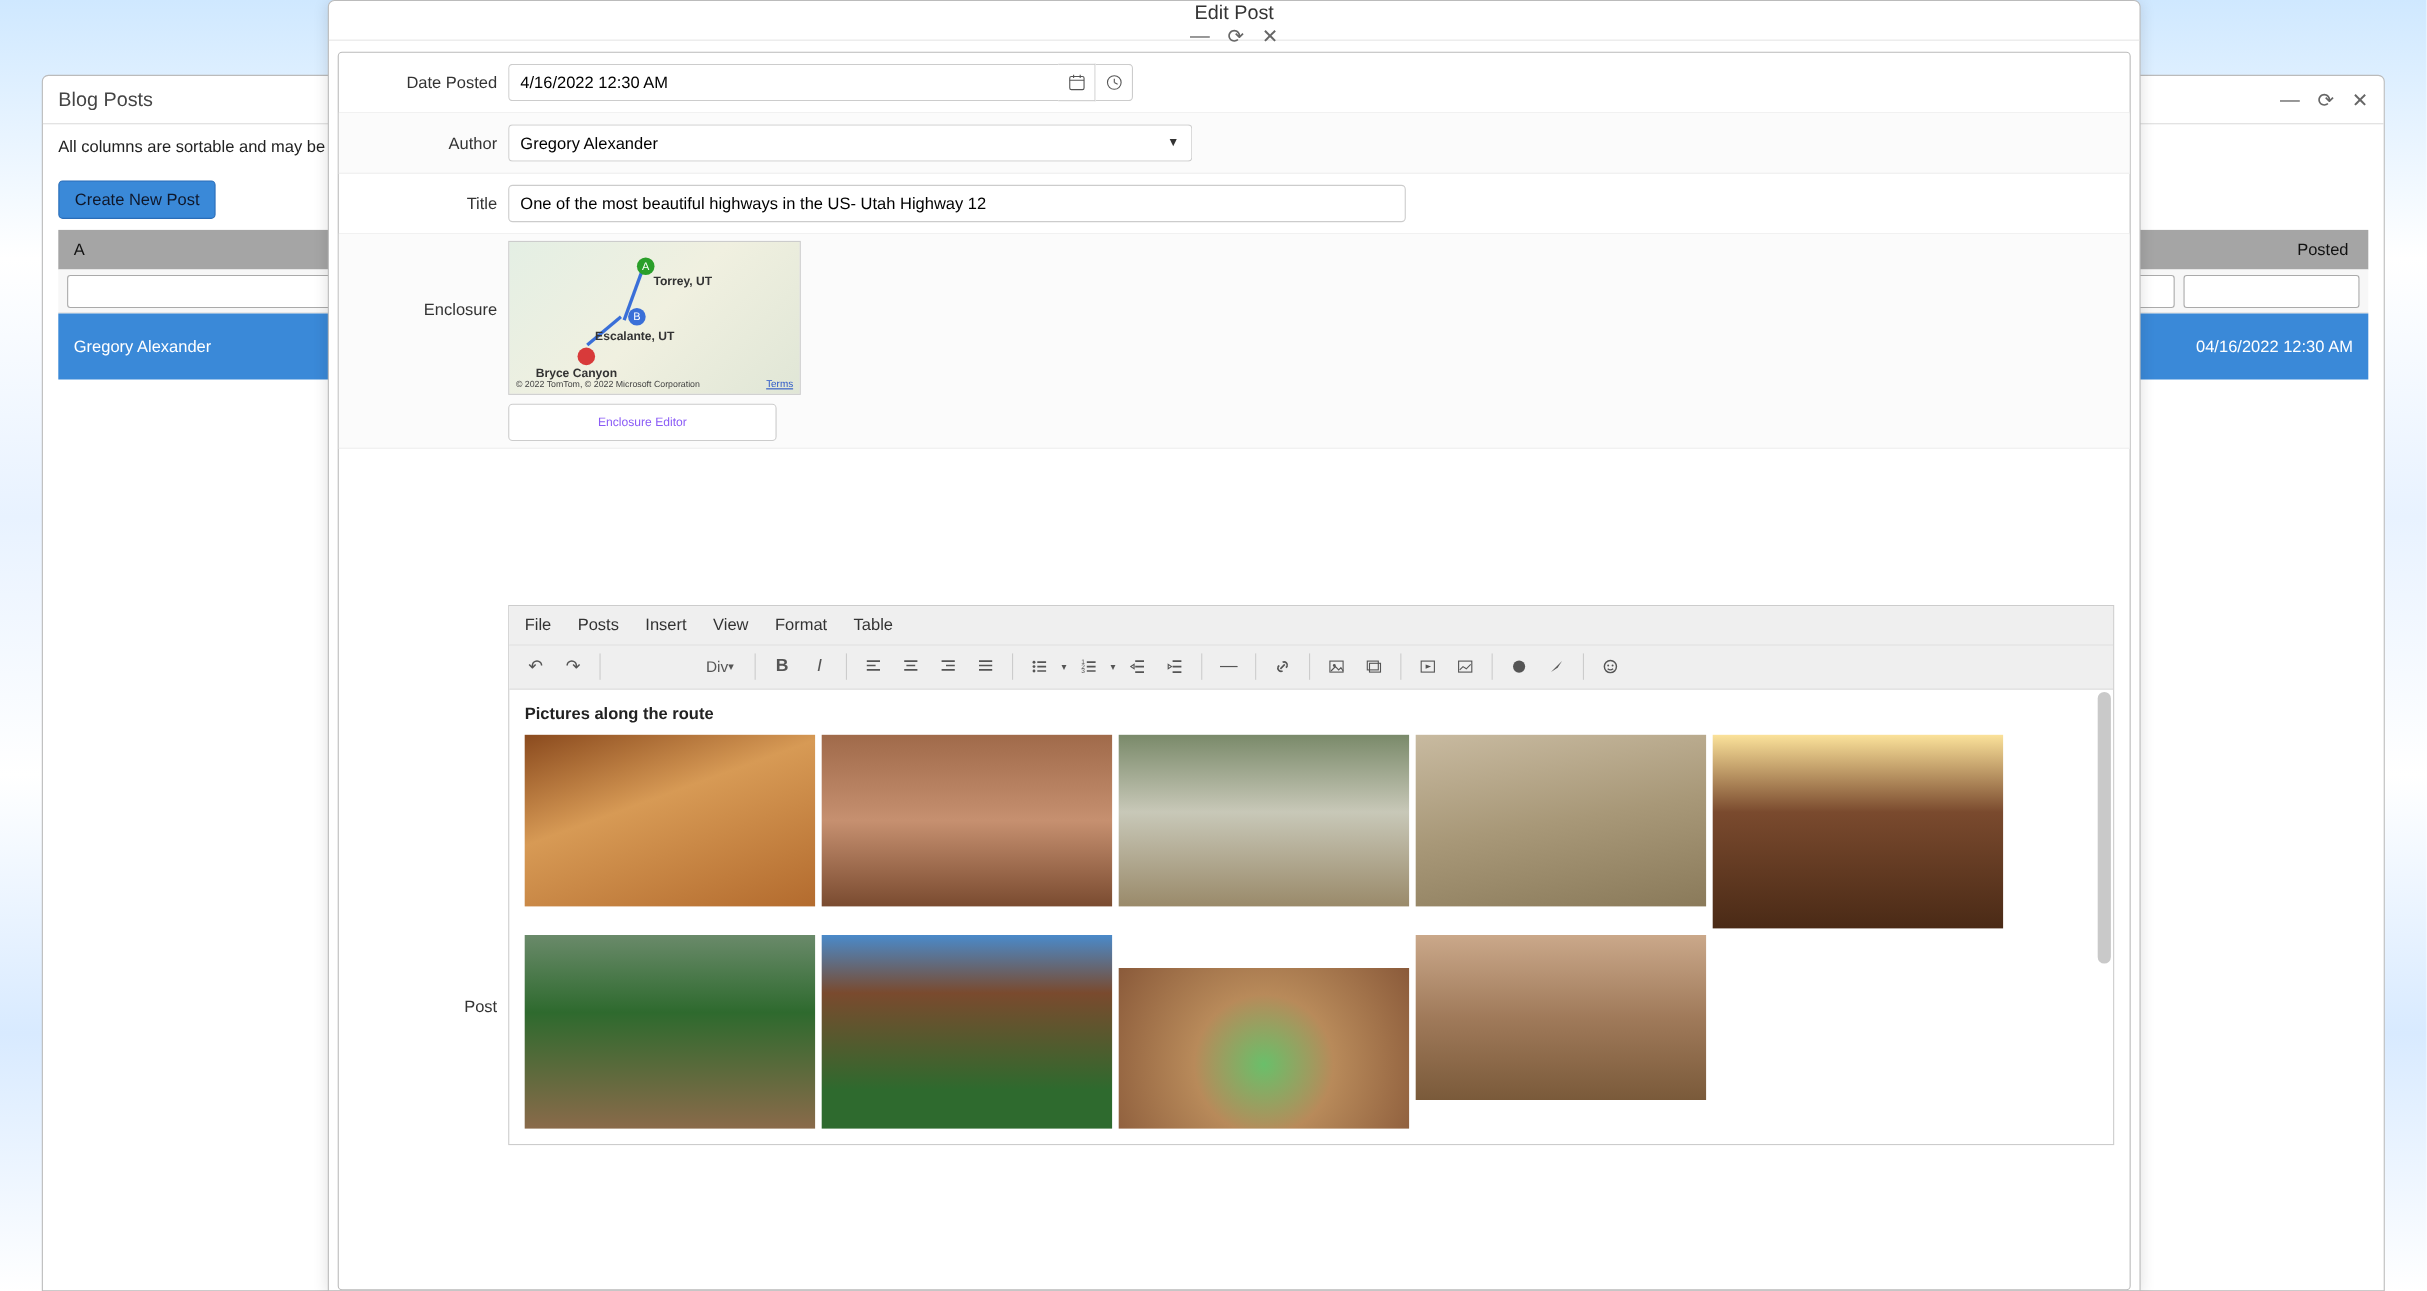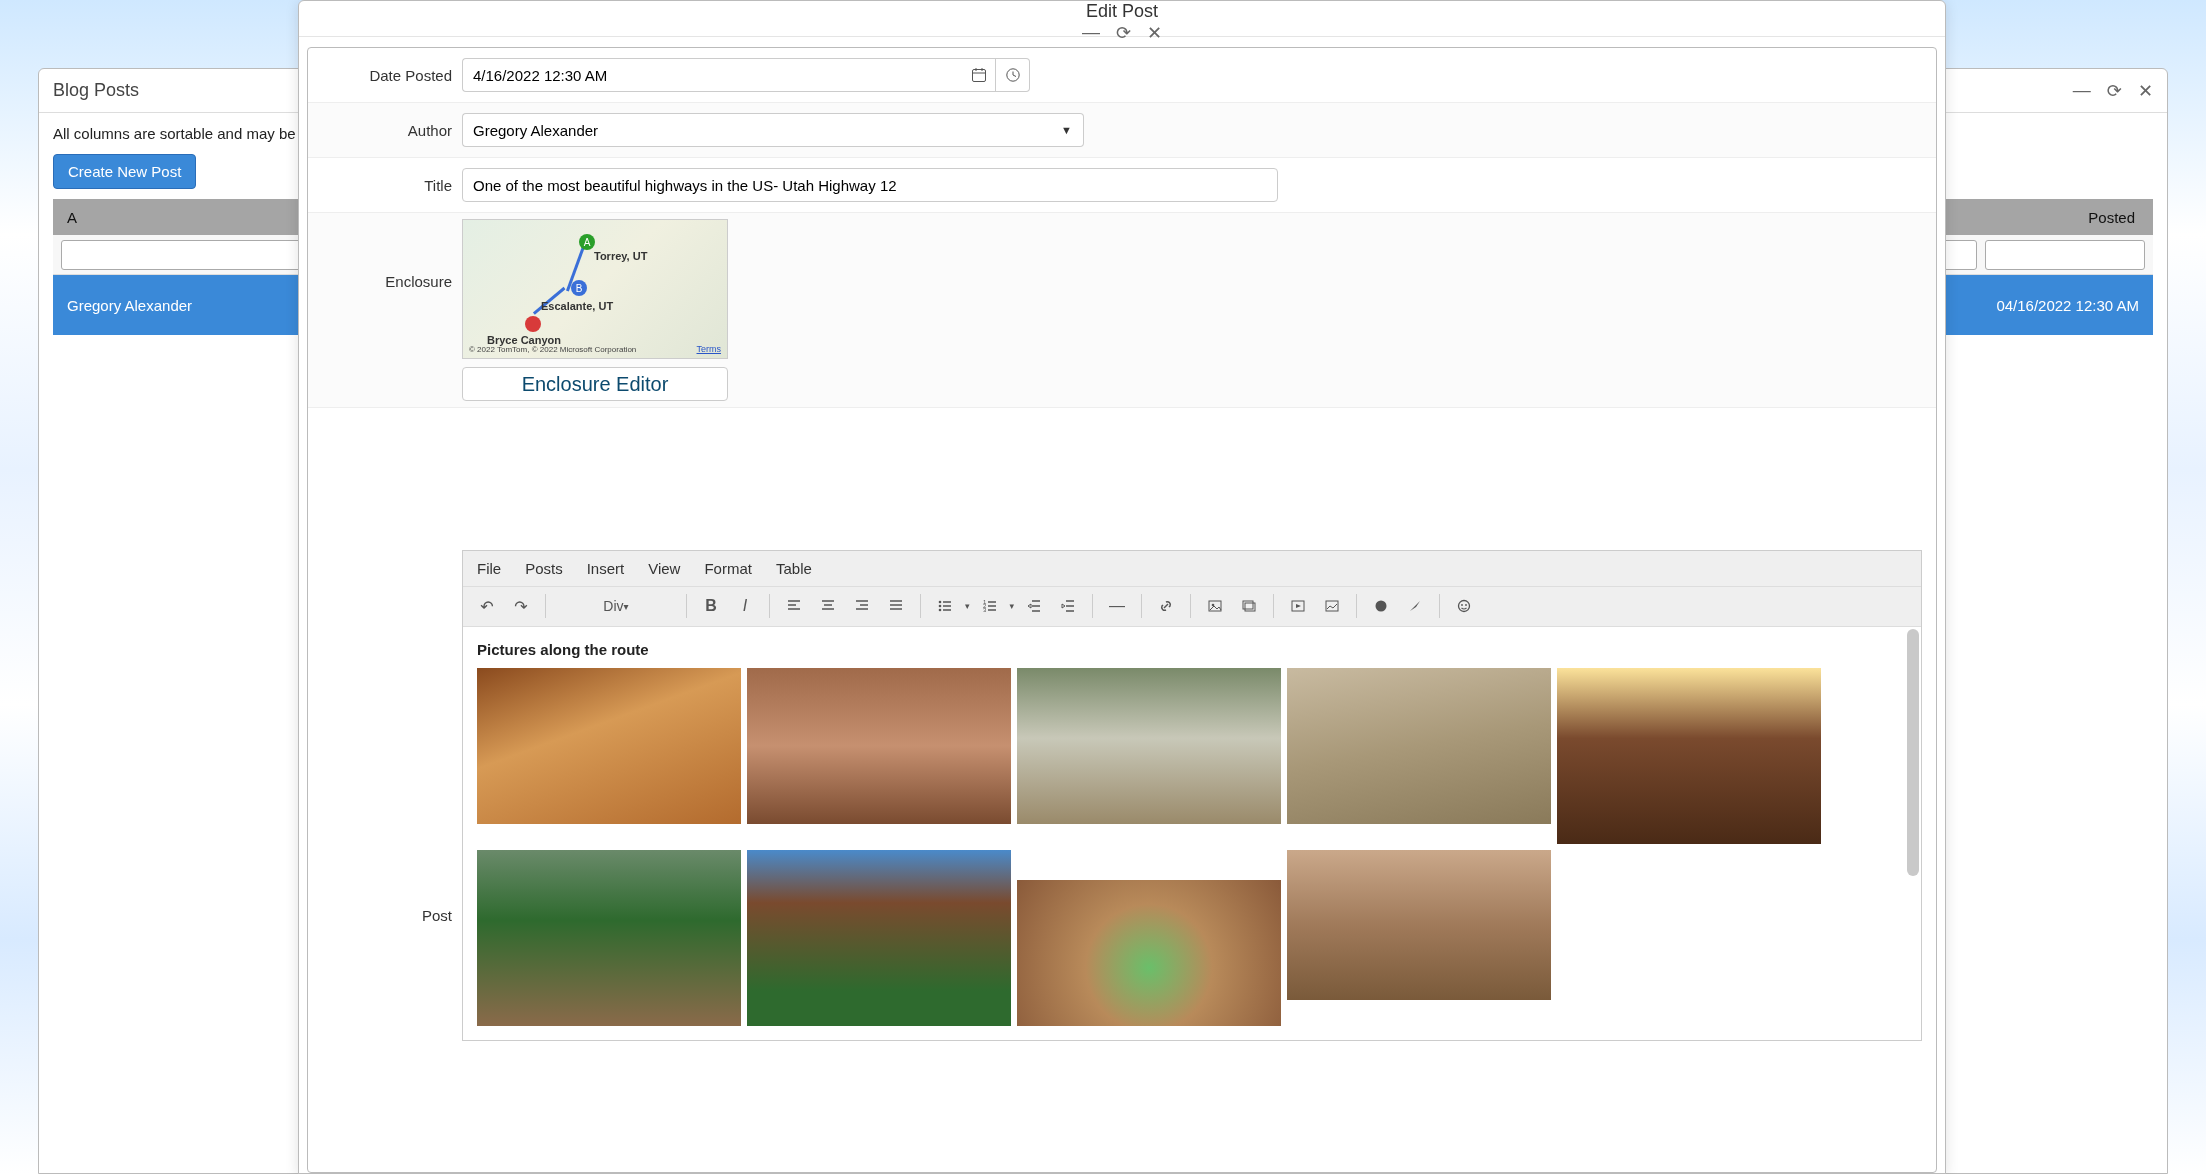--- a/index.html
+++ b/index.html
@@ -33,23 +33,23 @@
     color: #444;
     justify-content: space-between;
   }
   .win-controls { display: flex; gap: 16px; color: #666; font-size: 18px; }
   .win-controls span { cursor: pointer; user-select:none; }
 
   .bg-body { padding: 10px 14px; font-size: 15px; color: #222; }
 
   .create-btn {
     display:inline-block;
-    margin-top:10px;
+    margin-top:20px;
     background: #3a89d8;
-    color: #ffffff;
+    color: #0f172a;
     border: 1px solid #2a6db8;
     border-radius: 4px;
     padding: 8px 14px;
     font-size: 15px;
     cursor:pointer;
   }
 
   .grid-header {
     margin-top: 10px;
     height: 36px;
@@ -182,21 +182,21 @@
   .map-thumb .label { position:absolute; font-size:11px; color:#333; font-weight:bold;}
   .map-thumb .dot { position:absolute; width:16px;height:16px;border-radius:50%; color:#fff; font-size:10px; display:flex;align-items:center;justify-content:center;}
   .map-thumb .dotA { background:#2a9f2a; }
   .map-thumb .dotB { background:#3a6fd8; }
   .map-thumb .dotC { background:#d83a3a; }
   .map-thumb .route { position:absolute; border-left:3px solid #3a6fd8; transform-origin:top; }
   .map-attrib { position:absolute; left:6px; bottom:4px; font-size:8px; color:#444;}
   .map-terms { position:absolute; right:6px; bottom:4px; font-size:9px; color:#2a56c8; text-decoration:underline;}
 
   .enc-editor-btn {
-    width:266px;height:34px;border:1px solid #ccc;border-radius:4px;background:#fff;cursor:pointer;font-size:20px;color:#0c4a6e;
+    width:244px;height:34px;border:1px solid #ccc;border-radius:4px;background:#fff;cursor:pointer;font-size:11px;color:#8b5cf6;
   }
 
   .post-row {
     flex:1;
     display:flex;
     padding: 10px 14px 0 14px;
     gap:10px;
     overflow:hidden;
     border-bottom:none;
   }
@@ -222,21 +222,21 @@
     display:flex;align-items:center;gap:6px;padding:0 10px;
     color:#555;
   }
   .tbtn {
     width:28px;height:28px;display:flex;align-items:center;justify-content:center;
     cursor:pointer;font-size:16px;border-radius:3px;
   }
   .tsep { width:1px;height:24px;background:#ccc;margin:0 4px;}
   .fmt-select {
     width:120px;height:28px;border:1px solid transparent;border-radius:3px;
-    display:flex;align-items:center;justify-content:center;padding:0 8px;
+    display:flex;align-items:center;justify-content:flex-end;padding:0 8px;
     cursor:pointer;font-size:14px;color:#555;
   }
   .editor-content {
     flex:1;
     overflow-y:auto;
     padding:14px;
     position:relative;
   }
   .editor-content h4 { font-size:15px; margin-bottom:10px; color:#222;}
   .img-grid { display:flex; flex-wrap:wrap; gap:6px; }

